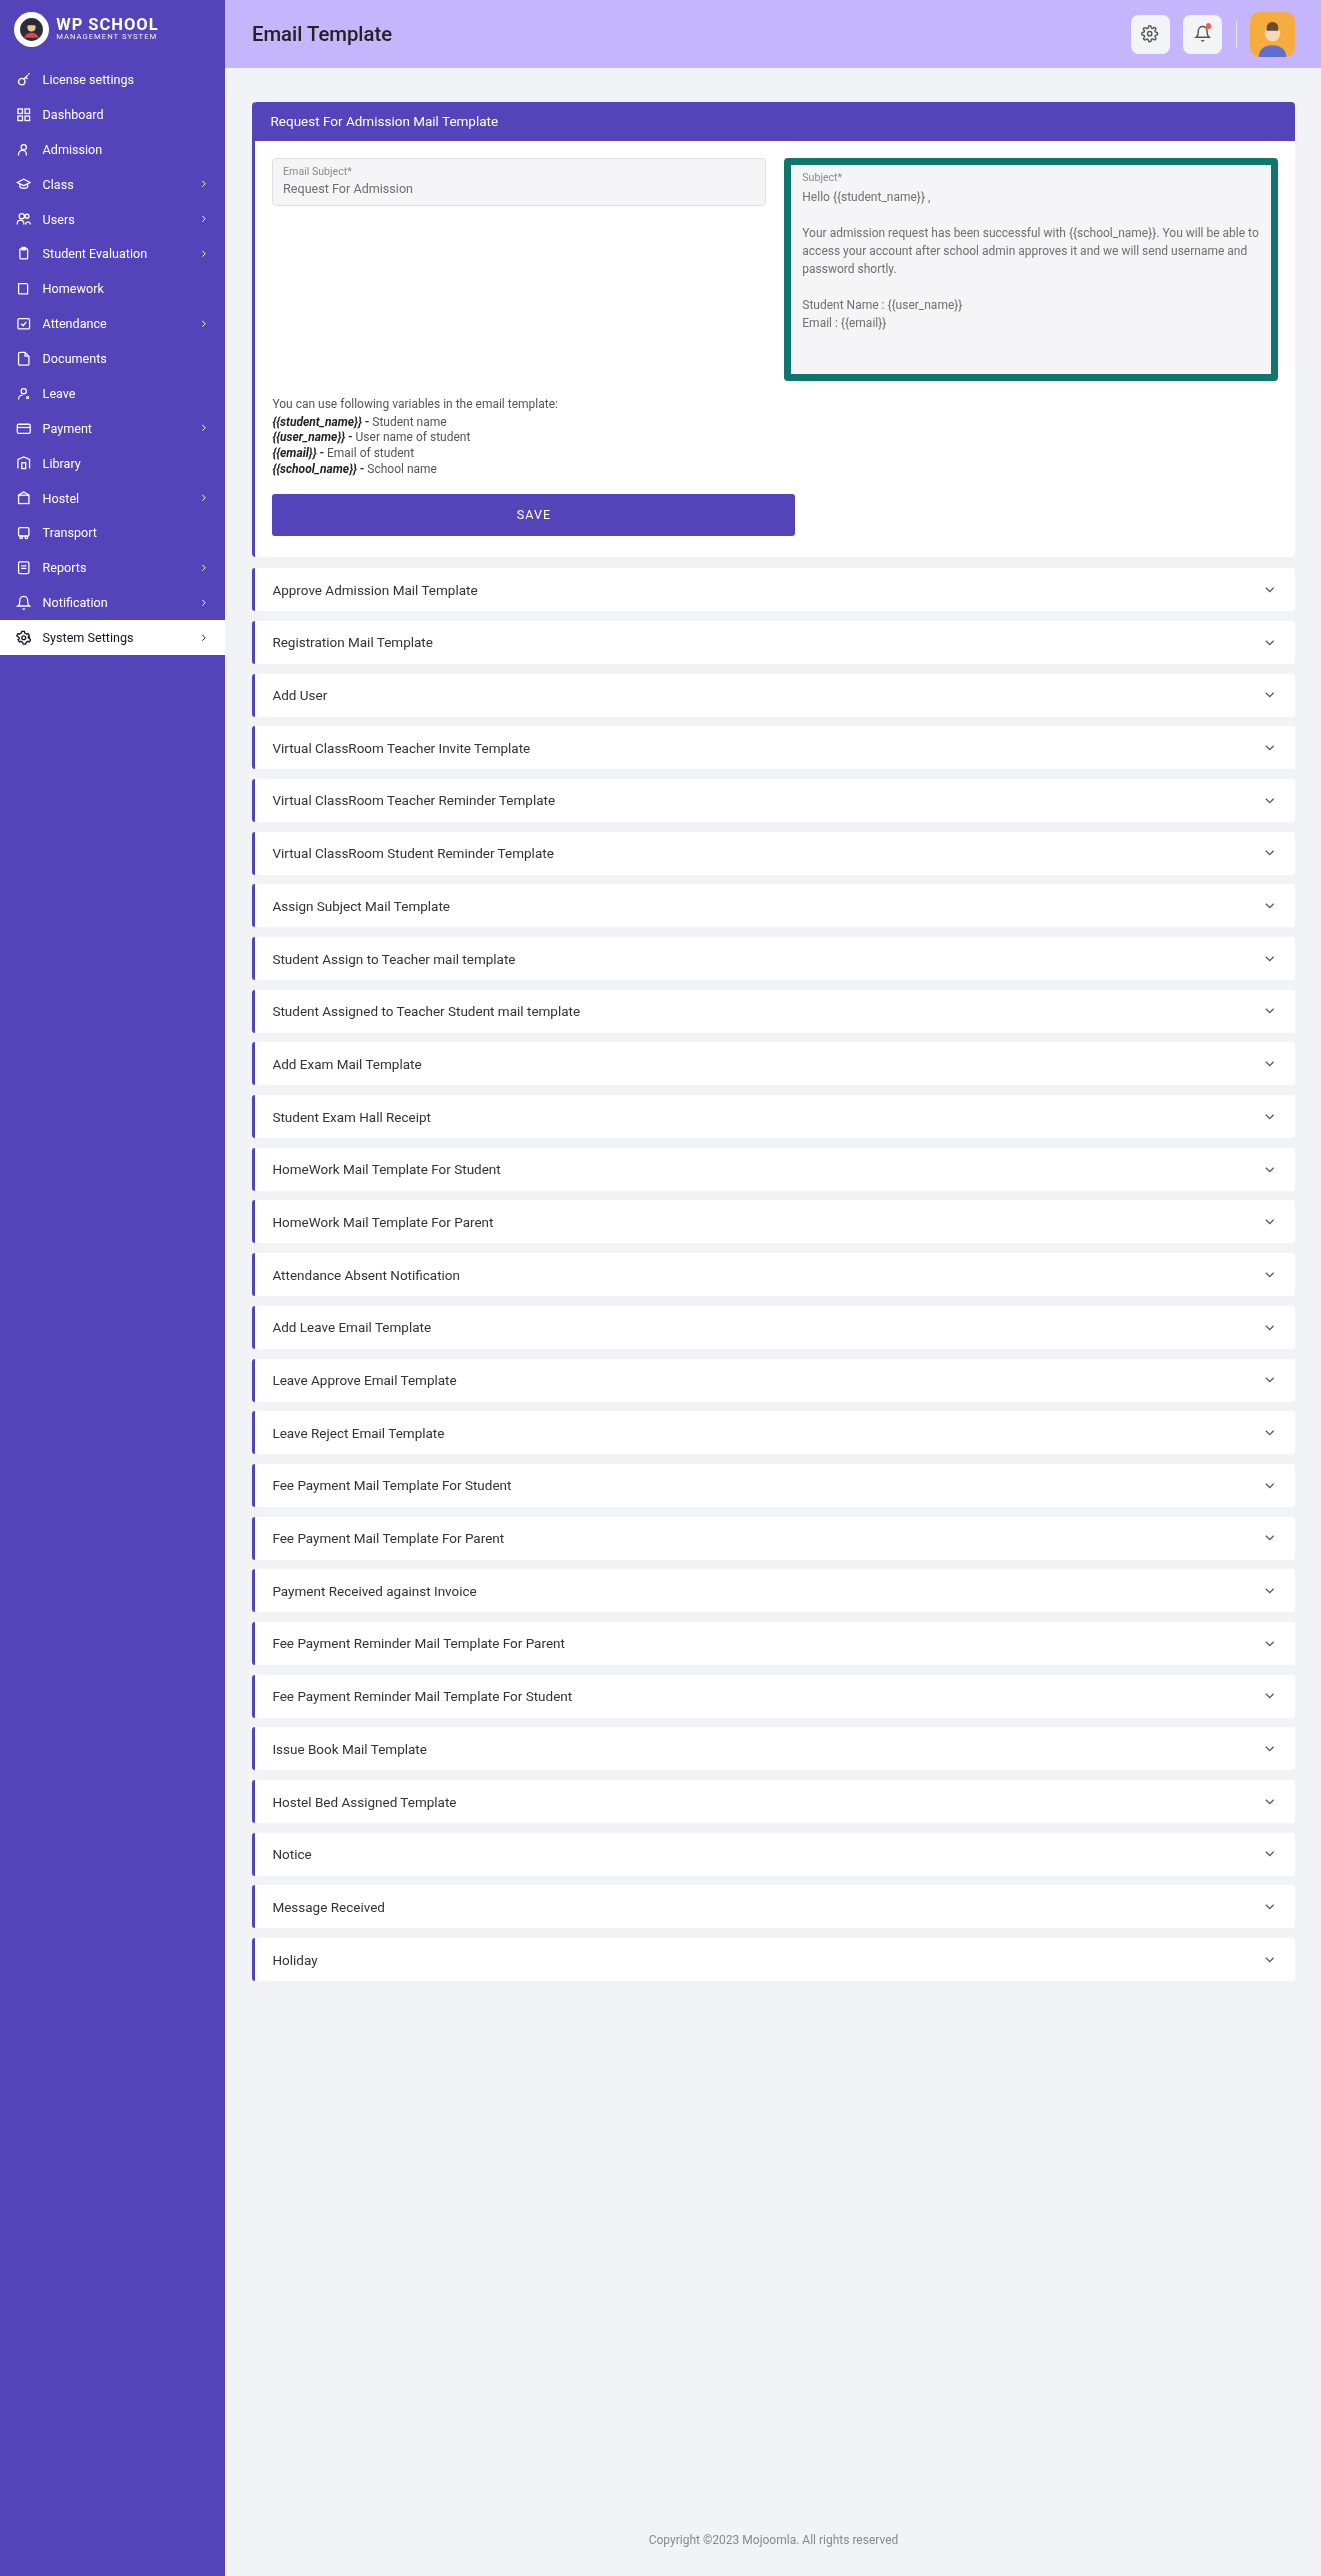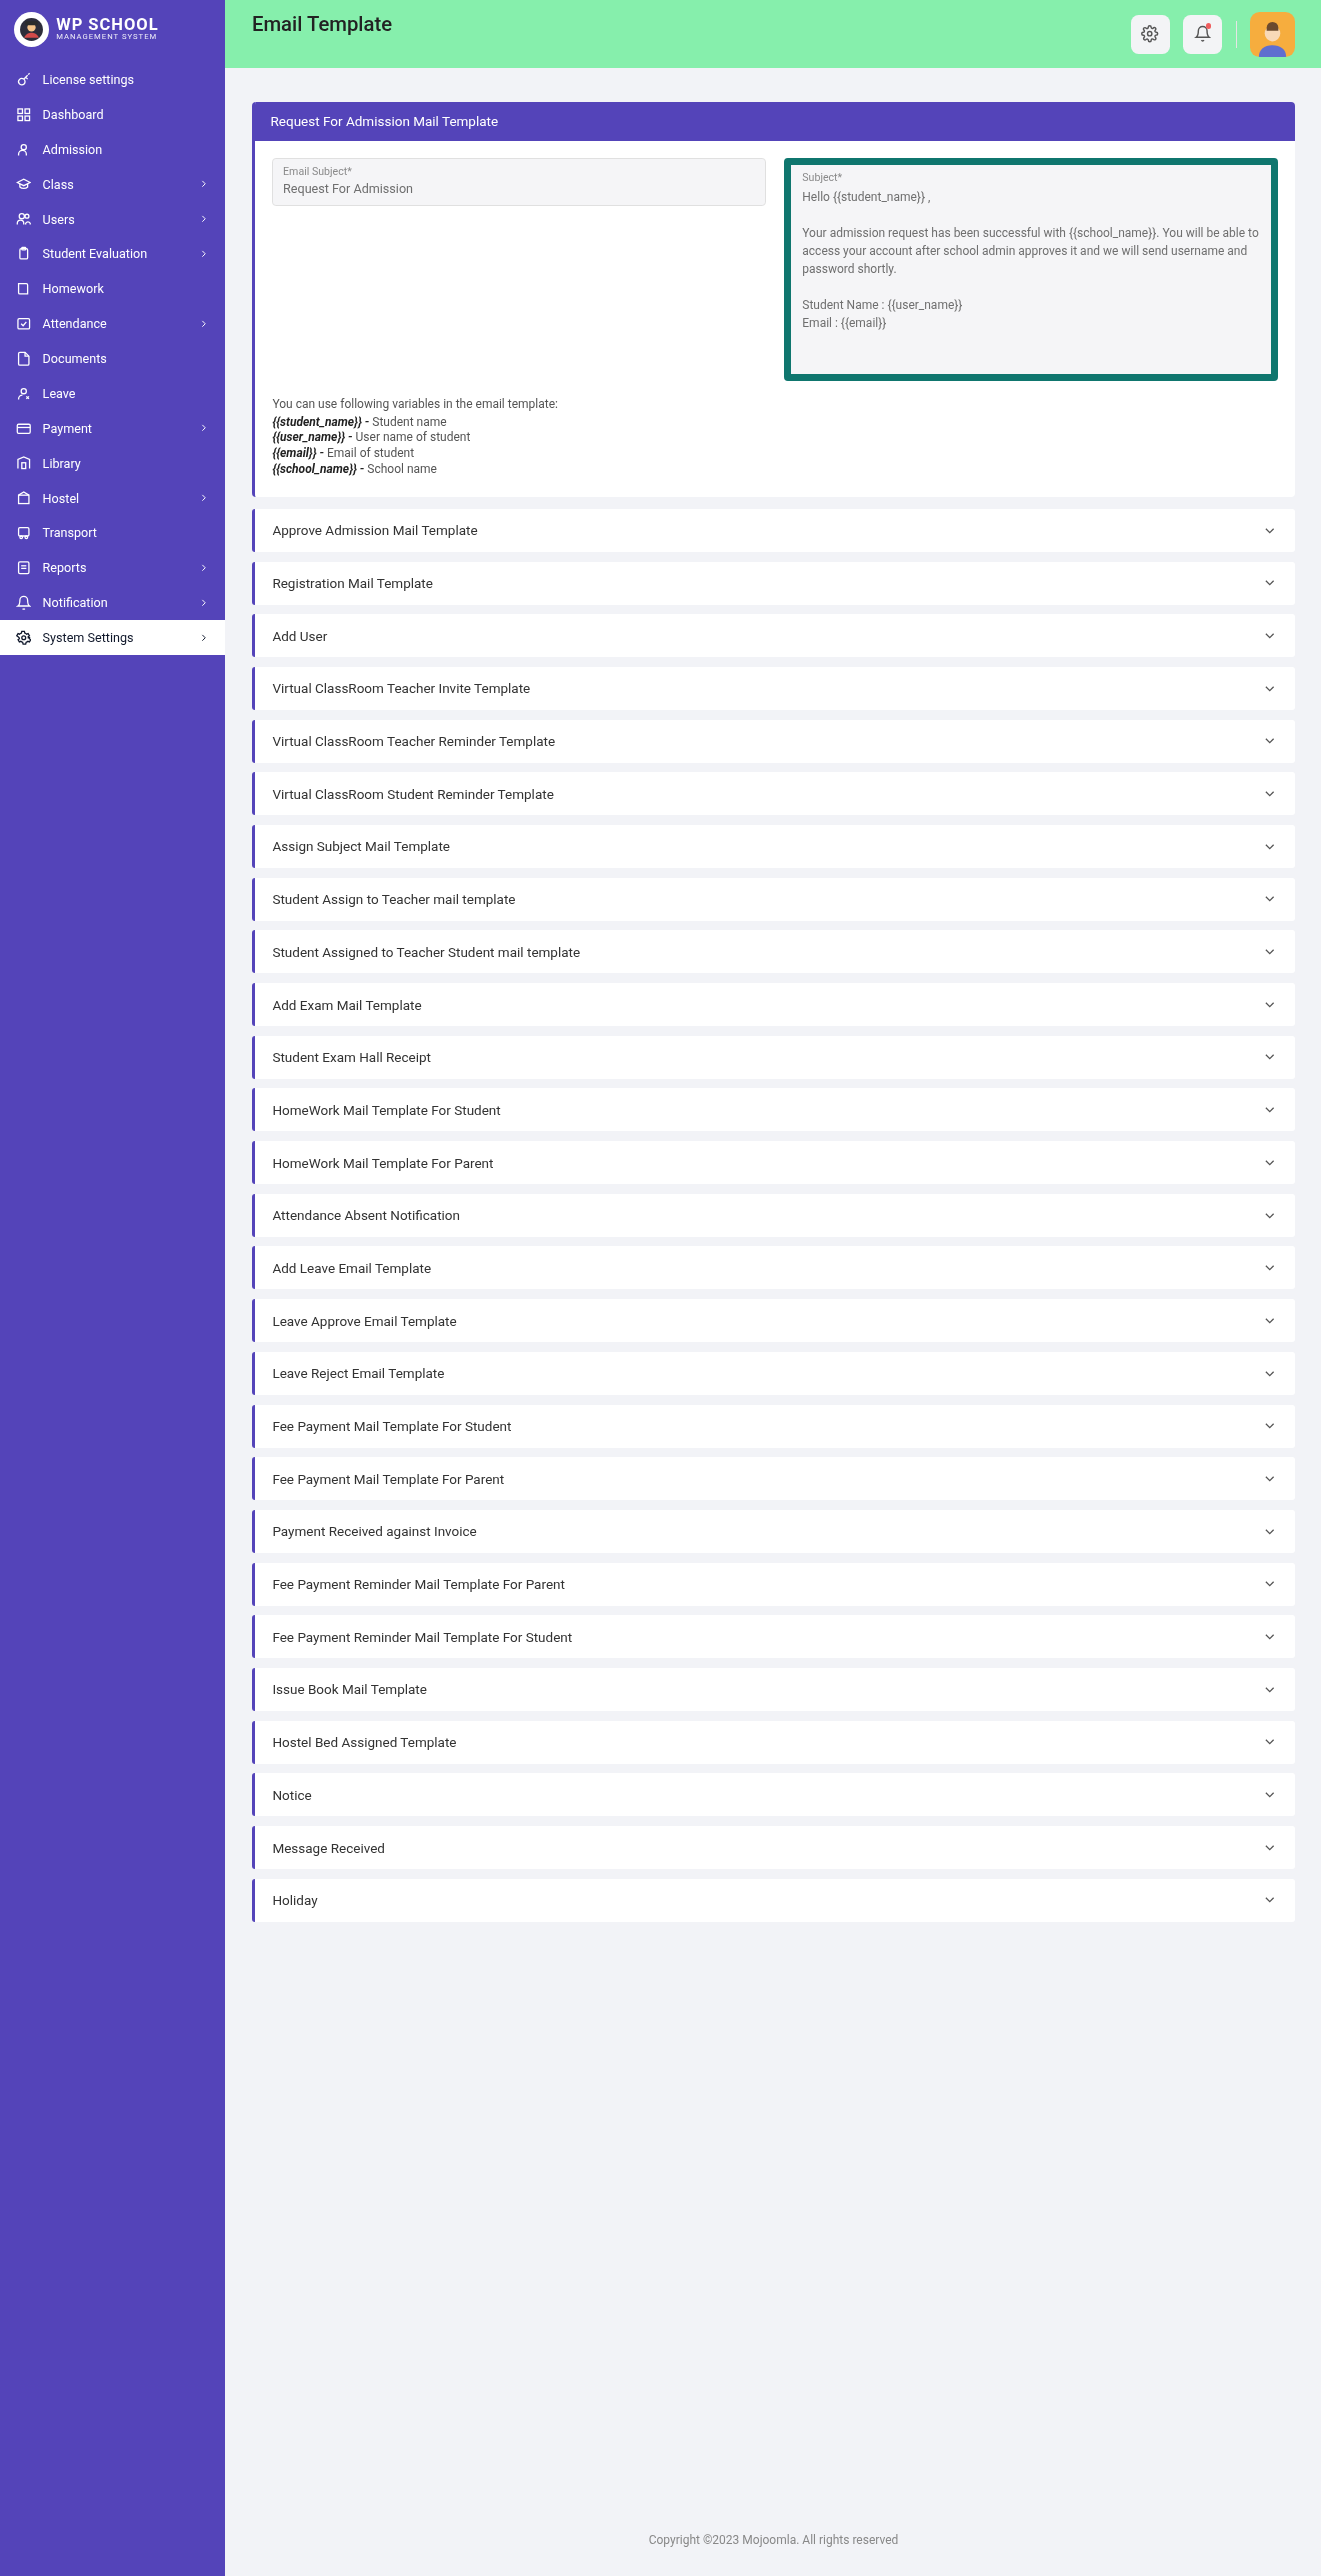--- a/index.html
+++ b/index.html
@@ -11,21 +11,21 @@
 .logo-badge svg { width:25px; height:25px; }
 .logo-text { color:#fff; line-height:1; }
 .logo-text .t1 { font-weight:700; font-size:16.5px; letter-spacing:1px; }
 .logo-text .t2 { font-size:7.7px; letter-spacing:1px; opacity:.9; }
 .nav { padding-top:3.9px; }
 .nav-item { display:flex; align-items:center; padding:9.7px 15.5px; color:#fff; font-size:12.6px; cursor:pointer; gap:11.6px; position:relative; }
 .nav-item.active { background:#fff; color:#0f172a; }
 .nav-item .chev { margin-left:auto; width:11.6px; height:11.6px; }
 .nav-item .ico { width:15.5px; height:15.5px; flex-shrink:0; }
 .main { flex:1; display:flex; flex-direction:column; }
-.topbar { background:#86efac; display:flex; padding:11.6px 27px; }
+.topbar { background:#c4b5fd; display:flex; align-items:center; padding:11.6px 27px; }
 .page-title { font-size:20.3px; font-weight:500; color:#222; }
 .topbar-right { margin-left:auto; display:flex; align-items:center; gap:13.5px; }
 .iconbtn { width:39px; height:39px; border-radius:7.7px; background:#f3f4f6; display:flex; align-items:center; justify-content:center; cursor:pointer; position:relative; }
 .iconbtn.notif::after { content:""; position:absolute; top:8.7px; right:10.6px; width:5.8px; height:5.8px; background:#ef5e5e; border-radius:50%; }
 .divider { width:1px; height:27px; background:#e5e5e5; }
 .avatar { width:45px; height:45px; border-radius:9.7px; background:#f6ad3e; display:flex; align-items:flex-end; justify-content:center; overflow:hidden; cursor:pointer; }
 .content { padding:17.4px 27px 39px; }
 .panel { border-radius:3.9px; overflow:hidden; border-left:3.9px solid #5444b9; background:#fff; margin-bottom:11.6px;margin-top:16px; }
 .panel-hd { background:#5444b9; color:#fff; padding:11.6px 15.5px; font-size:13.5px; }
 .panel-body { padding:17.4px 17.4px 21px; }
@@ -272,20 +272,21 @@
           </div>
           <div class="vars">
             <div class="intro">You can use following variables in the email template:</div>
             <div id="vars-list">
                 <div class="vrow"><b>{{student_name}} - </b>Student name</div>
                 <div class="vrow"><b>{{user_name}} - </b>User name of student</div>
                 <div class="vrow"><b>{{email}} - </b>Email of student</div>
                 <div class="vrow"><b>{{school_name}} - </b>School name</div>
               </div>
           </div>
+          <button class="save-btn">SAVE</button>
         </div>
       </div>
       <div id="accordions">
           <div class="acc">
             <span class="acc-title">Approve Admission Mail Template</span>
             <svg class="acc-chev" viewBox="0 0 24 24" fill="none" stroke="currentColor" stroke-width="2">
               <polyline points="6 9 12 15 18 9"></polyline>
             </svg>
           </div>
           <div class="acc">

